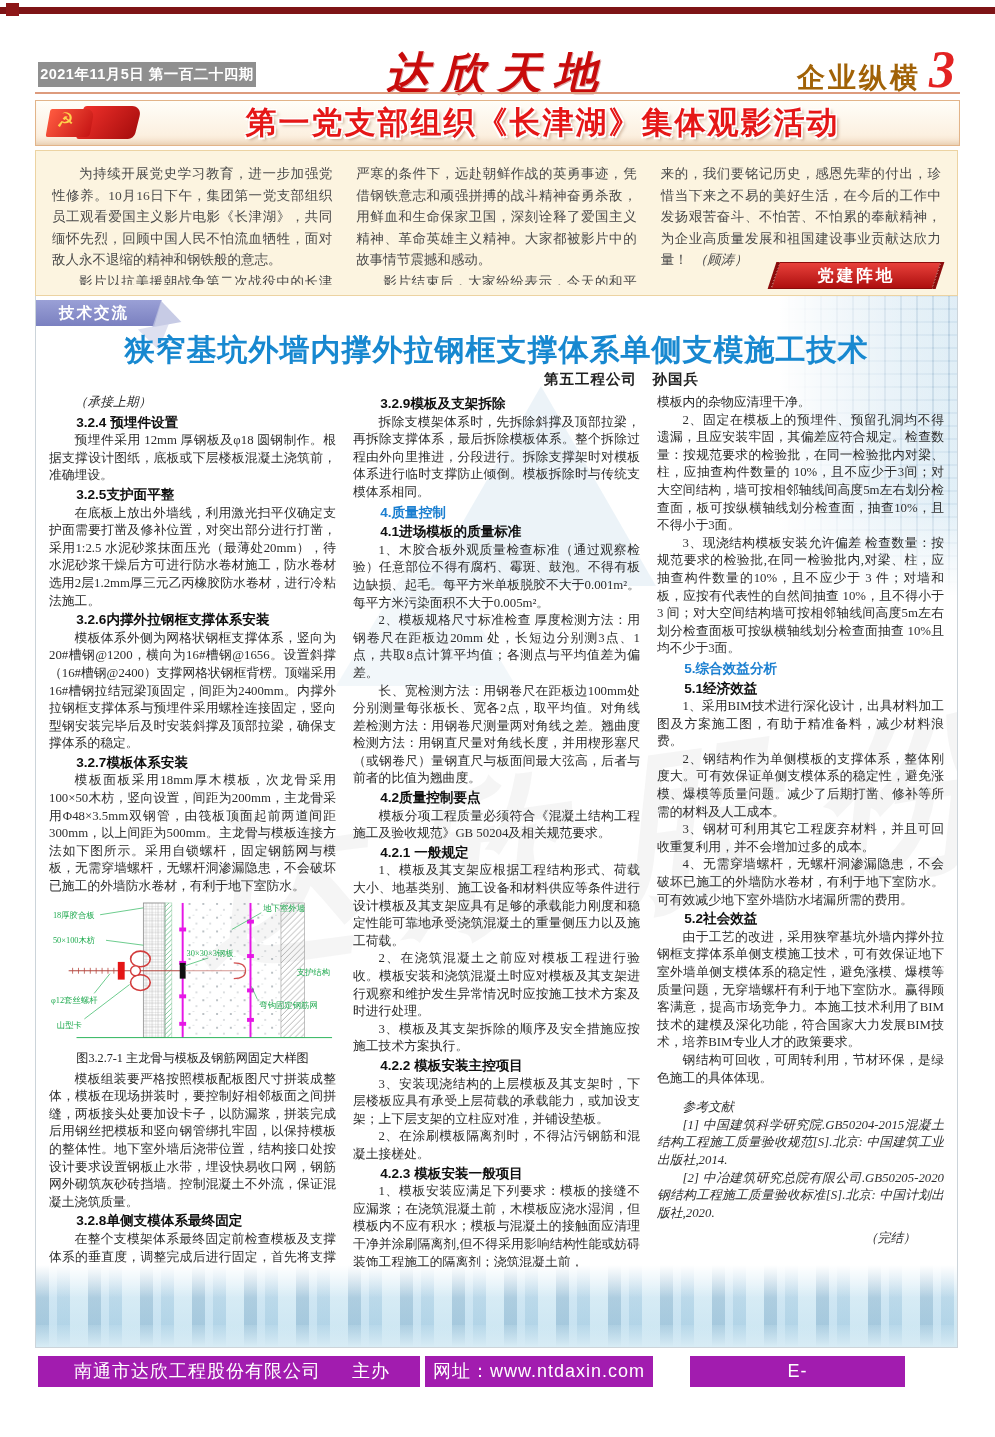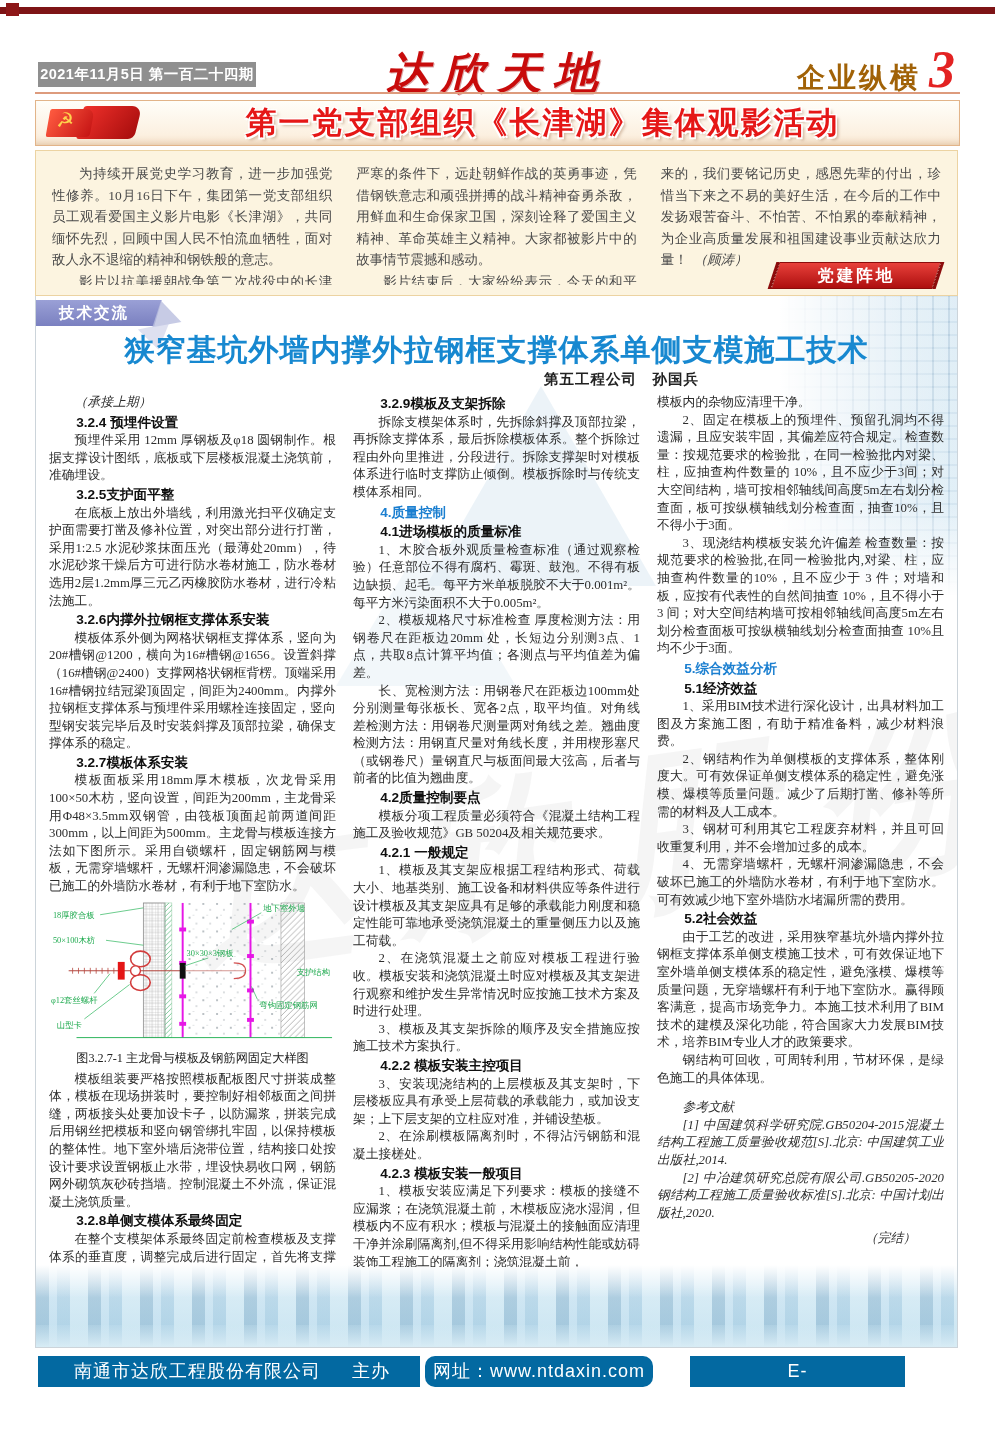--- a/index.html
+++ b/index.html
@@ -102,23 +102,23 @@
   .col .cap{text-align:center;text-indent:0;font-size:12.2px;margin:1px 0 3px;color:#222;}
   .col .reft{font-style:italic;text-indent:2em;margin-top:12px;}
   .col .ref{font-style:italic;text-indent:2em;}
   .col .end{font-style:italic;text-align:right;padding-right:2.2em;margin-top:8px;}
   figure.diagram{margin:4px 0 0;}
   figure.diagram svg{display:block;width:100%;height:auto;}
 
   
   .footer{position:absolute;left:38px;top:1356px;display:flex;gap:5px;
       font-family:"Liberation Sans",sans-serif;color:#fff;font-size:18px;}
-  .footer .seg{background:#0369a1;height:31px;line-height:31px;letter-spacing:1px;}
+  .footer .seg{background:#a21caf;height:31px;line-height:31px;letter-spacing:1px;}
   .seg-company{width:382px;display:flex;justify-content:space-between;padding:0 30px 0 36px;box-sizing:border-box;}
-  .seg-site{width:228px;text-align:center;border-radius:10px;}
+  .seg-site{width:228px;text-align:center;}
   .seg-email{width:215px;text-align:center;margin-left:32px;}
 </style>
 </head>
 <body>
 
 <div class="top-strip"></div>
 <div class="top-corner"></div>
 <div class="date-badge sans">2021年11月5日 第一百二十四期</div>
 <div class="masthead">达欣天地</div>
 <div class="section-wrap">

